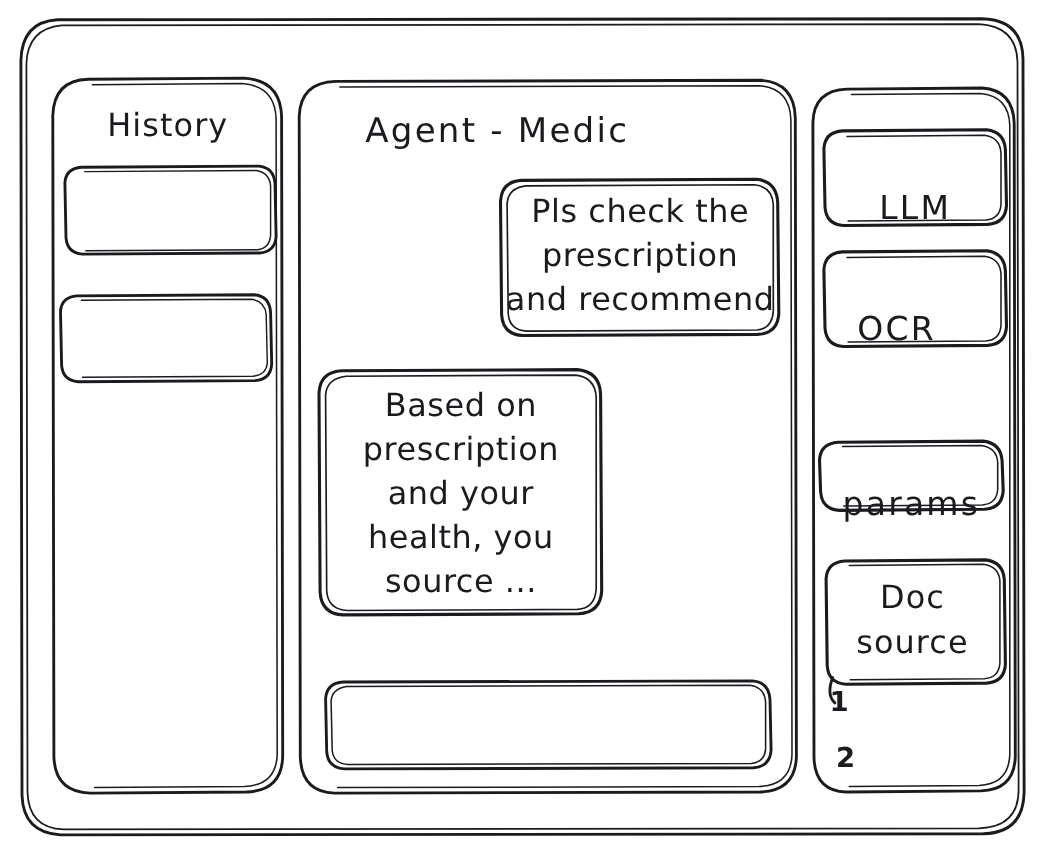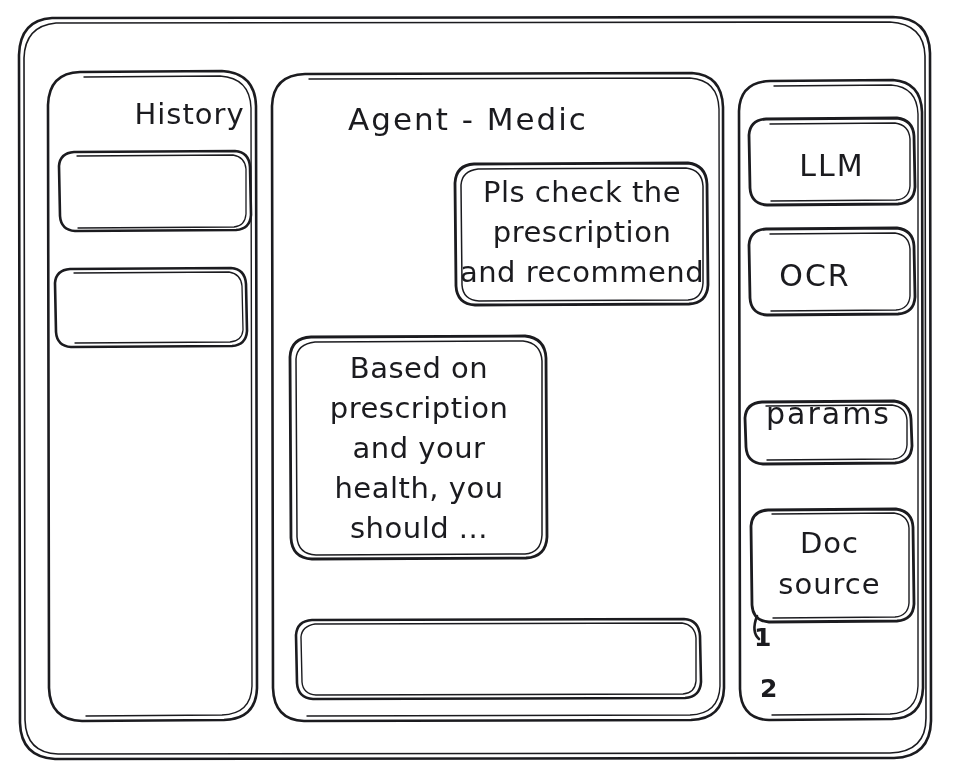--- a/index.html
+++ b/index.html
@@ -58,20 +58,21 @@
     font-size: 31px;
     letter-spacing: 2px;
   }
   .bubble-text {
     font-size: 29px;
     line-height: 1.38;
   }
   .btn-text {
     font-size: 30px;
     letter-spacing: 2px;
+    margin-top: 24px;
   }
   .doc-text {
     font-size: 29px;
     line-height: 1.42;
     letter-spacing: 1px;
   }
   .num-text {
     font-size: 25px;
     font-weight: 700;
     text-align: left;
@@ -156,51 +157,51 @@
     </g>
 
     <g>
       <path stroke-width="2.8" d="M 768 510 L 896 509 Q 912 511 913 527 L 914 604 Q 913 620 897 621 L 769 622 Q 753 621 752 605 L 751 526 Q 752 511 768 510 Z"></path>
       <path stroke-width="1.4" d="M 772 514 L 894 513 Q 908 515 909 528 L 909 603 Q 908 616 895 617 L 773 618"></path>
     </g>
 
     <path stroke-width="2.6" d="M 757 616 Q 751 632 759 639"></path>
   </svg>
 
-  <div class="lbl panel-title" style="left:48px; top:95px; width:209px;padding-left:37px;">History</div>
+  <div class="lbl panel-title" style="left:48px; top:95px; width:209px;">History</div>
 
   <button class="hit" style="left:59px; top:151px; width:192px; height:80px;"></button>
   <div class="lbl bubble-text" style="left:59px; top:178px; width:192px;"></div>
 
   <button class="hit" style="left:55px; top:268px; width:192px; height:79px;"></button>
   <div class="lbl bubble-text" style="left:55px; top:294px; width:192px;"></div>
 
-  <div class="lbl agent-title" style="left:289px; top:99px; width:358px;">Agent - Medic</div>
+  <div class="lbl agent-title" style="left:273px; top:99px; width:358px;">Agent - Medic</div>
 
   <div class="lbl bubble-text" style="left:458px; top:172px; width:248px;">Pls check the
 prescription
 and recommend</div>
 
   <div class="lbl bubble-text" style="left:293px; top:348px; width:252px;">Based on
 prescription
 and your
 health, you
-should ...</div>
+source ...</div>
 
   <button class="hit hit-input" style="left:296px; top:619px; width:405px; height:80px;"></button>
   <div class="lbl bubble-text" style="left:306px; top:645px; width:385px; text-align:left;"></div>
 
   <button class="hit" style="left:749px; top:118px; width:166px; height:87px;"></button>
   <div class="lbl btn-text" style="left:749px; top:146px; width:166px;">LLM</div>
 
   <button class="hit" style="left:749px; top:228px; width:166px; height:87px;"></button>
   <div class="lbl btn-text" style="left:749px; top:256px; width:132px;">OCR</div>
 
   <button class="hit" style="left:745px; top:401px; width:167px; height:63px;"></button>
-  <div class="lbl btn-text" style="left:745px; top:394px; width:167px;">params</div>
+  <div class="lbl btn-text" style="left:745px; top:415px; width:167px;">params</div>
 
   <button class="hit" style="left:751px; top:509px; width:163px; height:113px;"></button>
   <div class="lbl doc-text" style="left:751px; top:523px; width:157px;">Doc
 source</div>
 
   <div class="lbl num-text" style="left:754px; top:621px; width:40px;">1</div>
 
   <div class="lbl num-text" style="left:760px; top:672px; width:40px;">2</div>
 
 </div>

